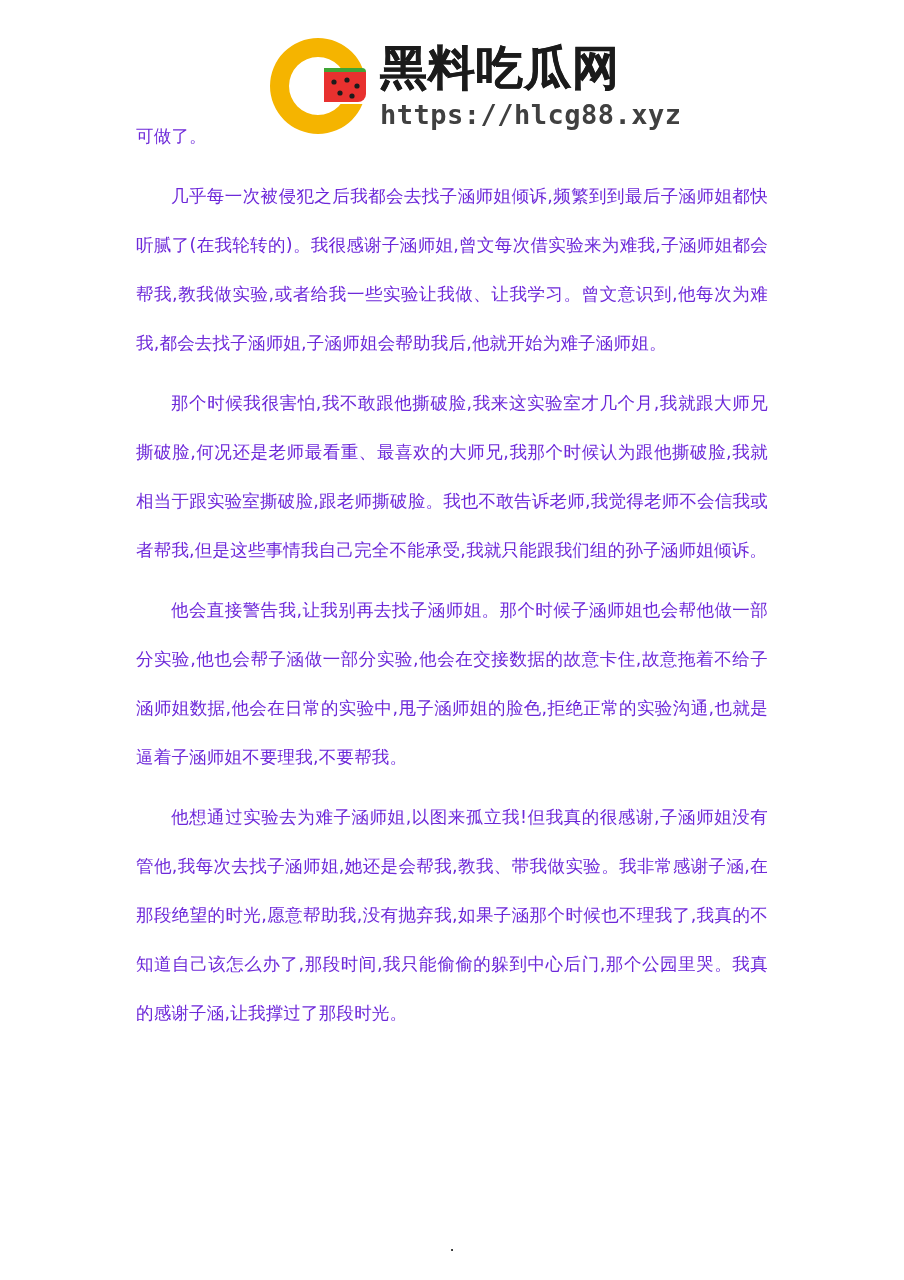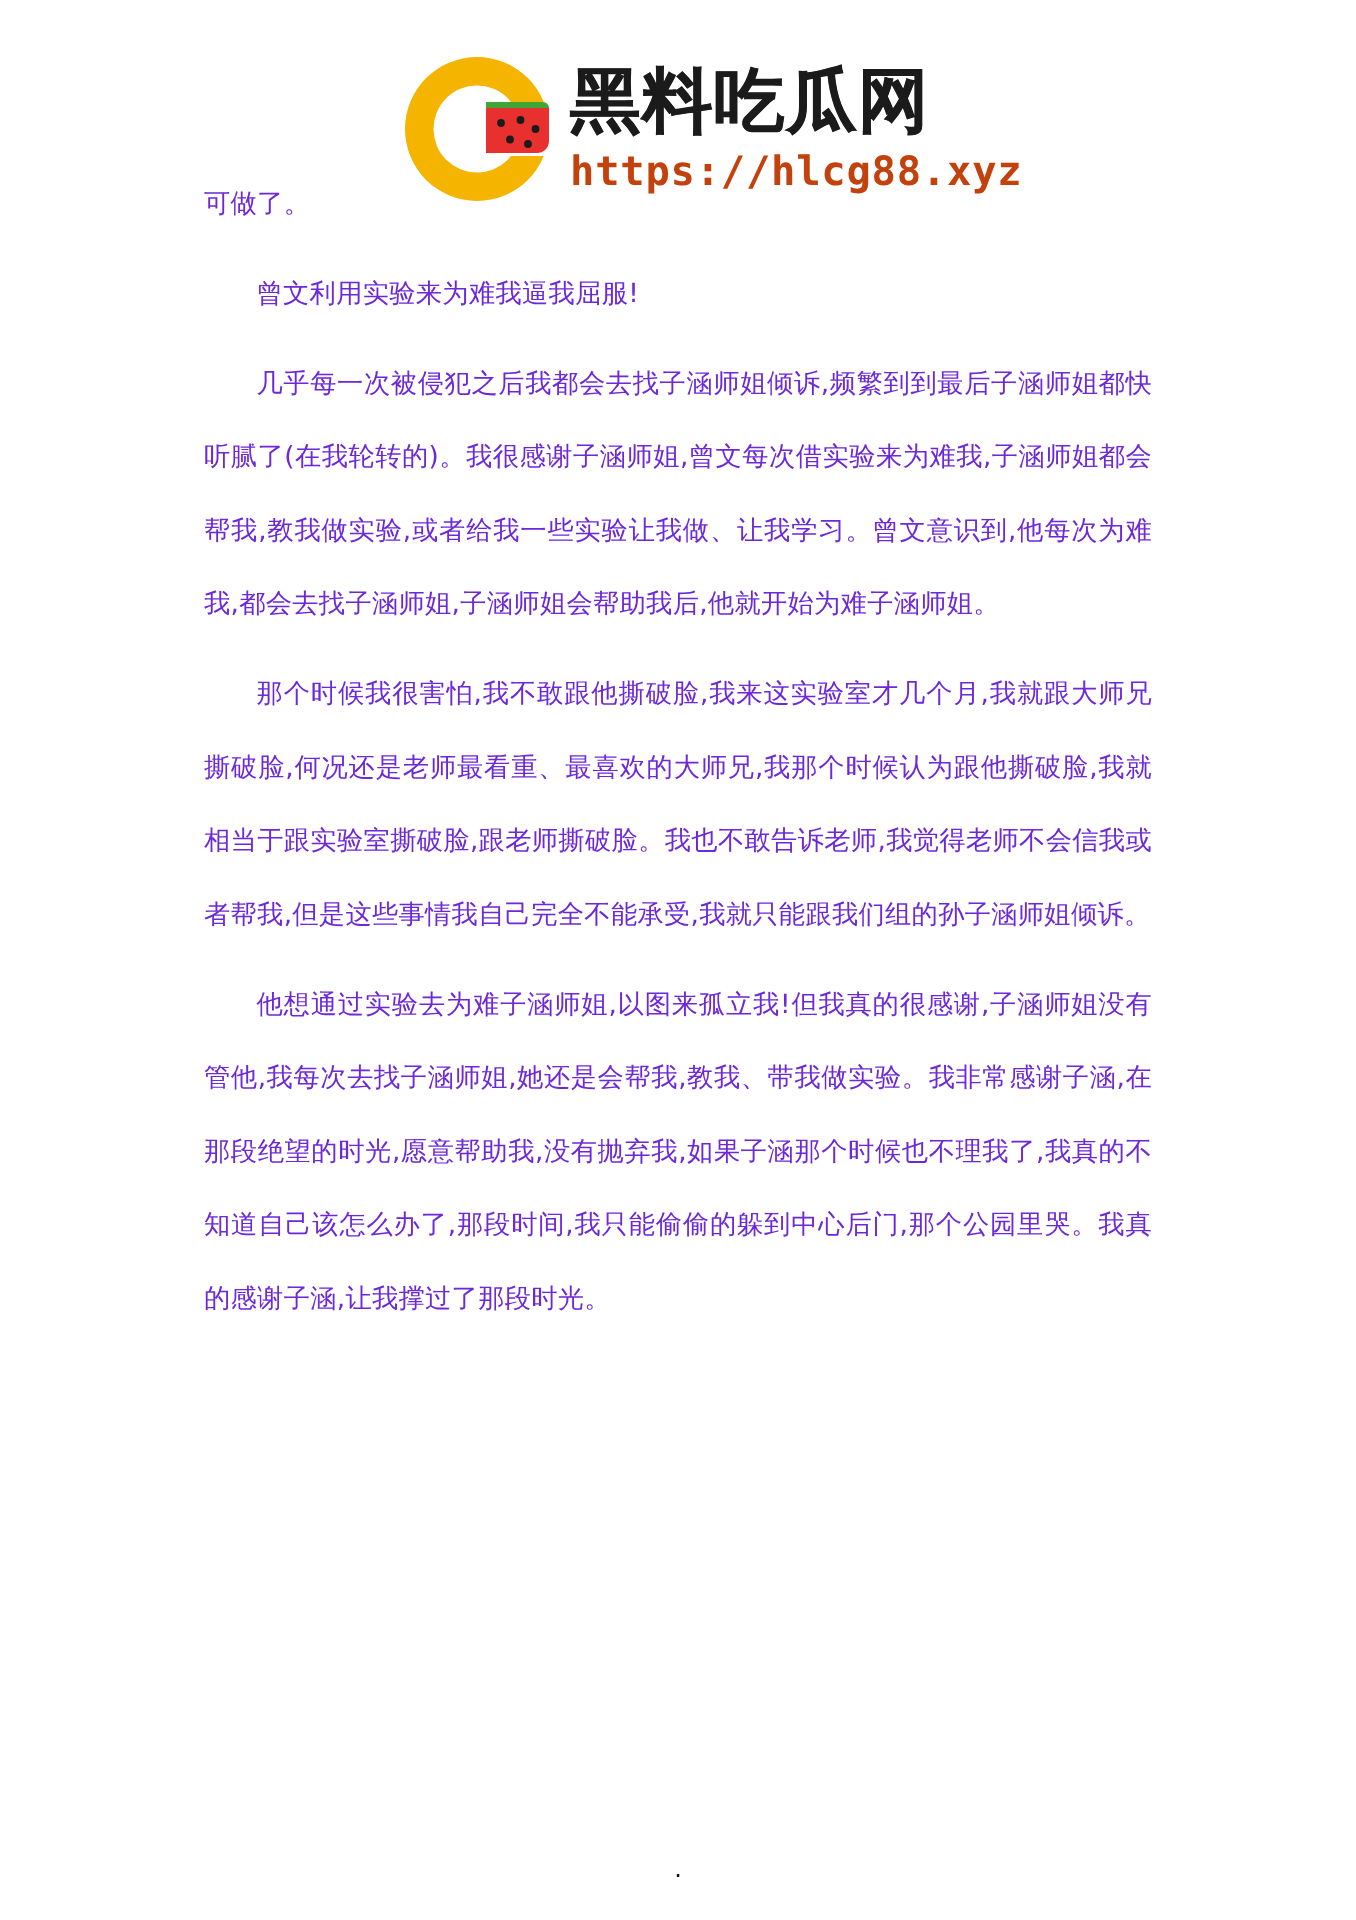--- a/index.html
+++ b/index.html
@@ -53,21 +53,21 @@
     font-weight: bold;
     color: #1b1b1b;
     letter-spacing: 1px;
     -webkit-text-stroke: 0.5px #1b1b1b;
   }
   .wm-url {
     margin-top: 10px;
     font-family: "DejaVu Sans Mono", monospace;
     font-size: 27px;
     font-weight: bold;
-    color: #c2410c;
+    color: #404040;
     letter-spacing: 0.5px;
   }
   
   .content {
     position: absolute;
     top: 112px;
     left: 136px;
     width: 632px;
   }
   p.para {
@@ -119,21 +119,21 @@
       </svg>
     </div>
     <div class="wm-text">
       <div class="wm-title">黑料吃瓜网</div>
       <div class="wm-url">https://hlcg88.xyz</div>
     </div>
   </div>
 
   <div class="content">
     <p class="para">可做了。</p>
-    <p class="para indent">曾文利用实验来为难我逼我屈服!</p>
     <p class="para indent">几乎每一次被侵犯之后我都会去找子涵师姐倾诉,频繁到到最后子涵师姐都快听腻了(在我轮转的)。我很感谢子涵师姐,曾文每次借实验来为难我,子涵师姐都会帮我,教我做实验,或者给我一些实验让我做、让我学习。曾文意识到,他每次为难我,都会去找子涵师姐,子涵师姐会帮助我后,他就开始为难子涵师姐。</p>
     <p class="para indent">那个时候我很害怕,我不敢跟他撕破脸,我来这实验室才几个月,我就跟大师兄撕破脸,何况还是老师最看重、最喜欢的大师兄,我那个时候认为跟他撕破脸,我就相当于跟实验室撕破脸,跟老师撕破脸。我也不敢告诉老师,我觉得老师不会信我或者帮我,但是这些事情我自己完全不能承受,我就只能跟我们组的孙子涵师姐倾诉。</p>
+    <p class="para indent">他会直接警告我,让我别再去找子涵师姐。那个时候子涵师姐也会帮他做一部分实验,他也会帮子涵做一部分实验,他会在交接数据的故意卡住,故意拖着不给子涵师姐数据,他会在日常的实验中,甩子涵师姐的脸色,拒绝正常的实验沟通,也就是逼着子涵师姐不要理我,不要帮我。</p>
     <p class="para indent">他想通过实验去为难子涵师姐,以图来孤立我!但我真的很感谢,子涵师姐没有管他,我每次去找子涵师姐,她还是会帮我,教我、带我做实验。我非常感谢子涵,在那段绝望的时光,愿意帮助我,没有抛弃我,如果子涵那个时候也不理我了,我真的不知道自己该怎么办了,那段时间,我只能偷偷的躲到中心后门,那个公园里哭。我真的感谢子涵,让我撑过了那段时光。</p>
   </div>
 
   <div class="footer-dot">.</div>
 
 </div>
 
 </body></html>

